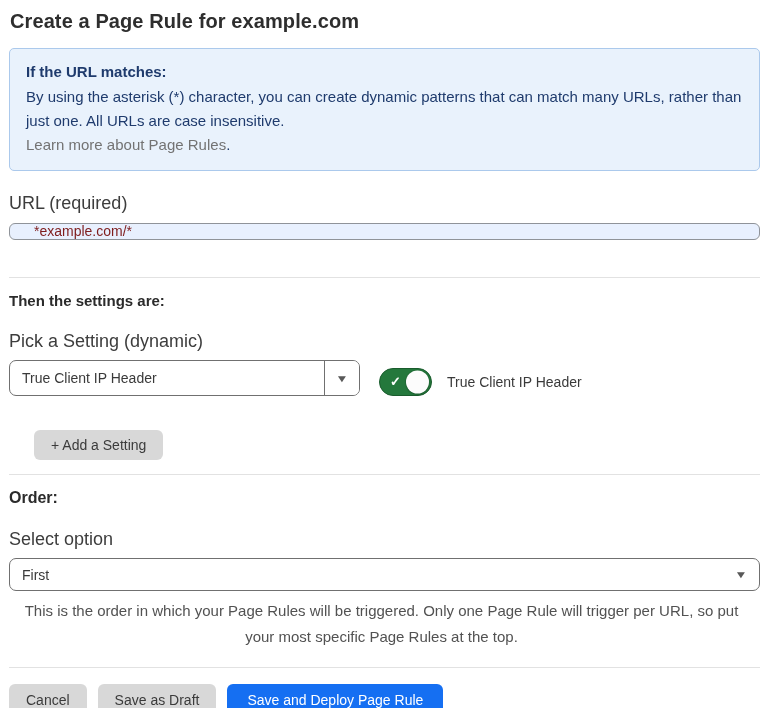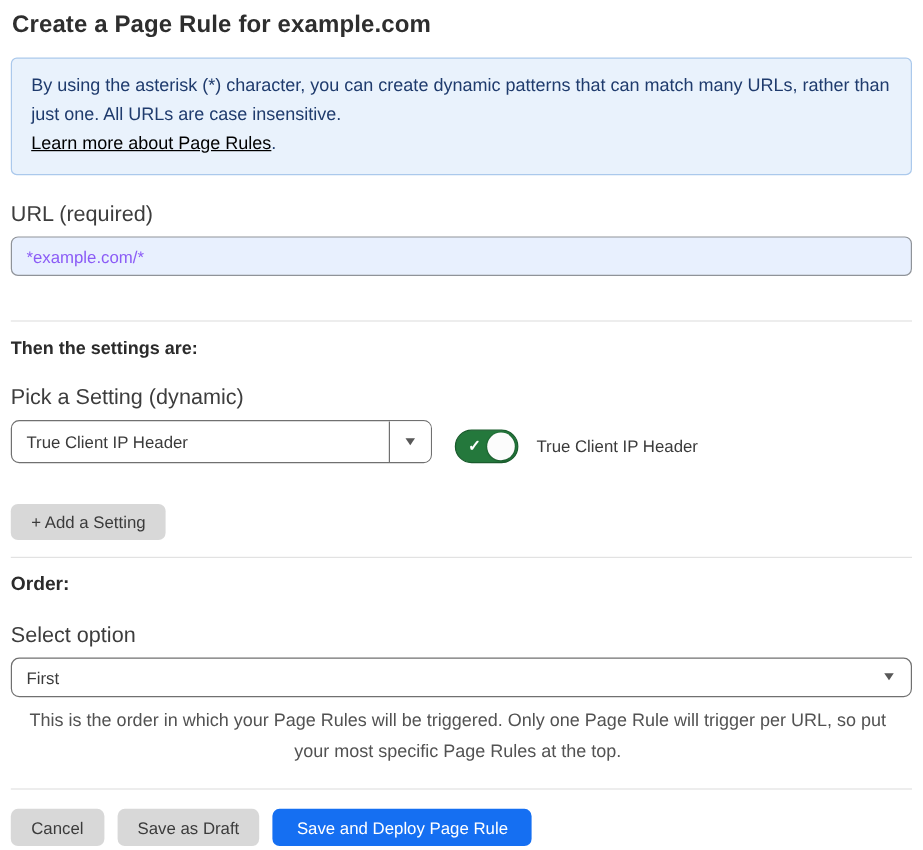--- a/index.html
+++ b/index.html
@@ -19,32 +19,32 @@
     background: #e9f2fc;
     border: 1px solid #abc9ec;
     border-radius: 5px;
     padding: 11px 16px 13px 16px;
     color: #1f3b6d;
     font-size: 15px;
     line-height: 24px;
   }
   .info-box .info-heading { font-weight: 700; margin-bottom: 1px; }
   .info-box .info-link {
-    color: #000000; text-decoration: underline; cursor: pointer;
+    color: #737373; cursor: pointer;
   }
   .field-label {
     font-size: 18px; color: #3d3d3d; margin-top: 22px; margin-bottom: 8px;
   }
   .url-input {
-    width: 100%; height: 33px;
+    width: 100%; height: 17px;
     background: #e8f0fe;
     border: 1px solid #8f9399;
     border-radius: 6px;
-    padding: 0 12px;
-    font-size: 14px; color: #8b5cf6;
+    padding: 0 24px;
+    font-size: 14px; color: #7f1d1d;
     font-family: "Liberation Sans", sans-serif;
     outline: none;
   }
   .divider {
     border: none; border-top: 1px solid #e2e2e2;
     margin: 0;
   }
   .divider-1 { margin-top: 37px; }
   .divider-2 { margin-top: 14px; }
   .divider-3 { margin-top: 17px; }
@@ -99,21 +99,21 @@
   }
   .toggle-label { font-size: 14px; color: #3a3a3a; margin-left: 15px; }
   .btn {
     font-family: "Liberation Sans", sans-serif;
     font-size: 14px; color: #3b3b3b;
     background: #d8d8d8;
     border: none; border-radius: 6px;
     height: 31px; padding: 0 17px;
     cursor: pointer;
   }
-  .add-setting-btn { margin-top: 34px; height: 30px; }
+  .add-setting-btn { margin-top: 34px; height: 30px; margin-left: 25px; }
   .order-select { width: 100%; height: 33px; margin-top: 0; }
   .order-select .select-caret-plain {
     display: flex; align-items: center; padding-right: 13px;
   }
   .help-text {
     margin-top: 7px;
     font-size: 15px; color: #525252; line-height: 26px;
     max-width: 745px;
     text-align: center;
   }
@@ -125,20 +125,21 @@
   }
 </style>
 </head>
 <body>
 
 
 
 <h1 class="page-title">Create a Page Rule for example.com</h1>
 
 <div class="info-box">
+  <div class="info-heading">If the URL matches:</div>
   <div class="info-body">By using the asterisk (*) character, you can create dynamic patterns that can match many URLs, rather than just one. All URLs are case insensitive.</div>
   <div><a class="info-link">Learn more about Page Rules</a><span>.</span></div>
 </div>
 
 <div class="field-label">URL (required)</div>
 <input class="url-input" type="text" value="*example.com/*" style="">
 
 <hr class="divider divider-1">
 
 <div class="section-heading">Then the settings are:</div>

